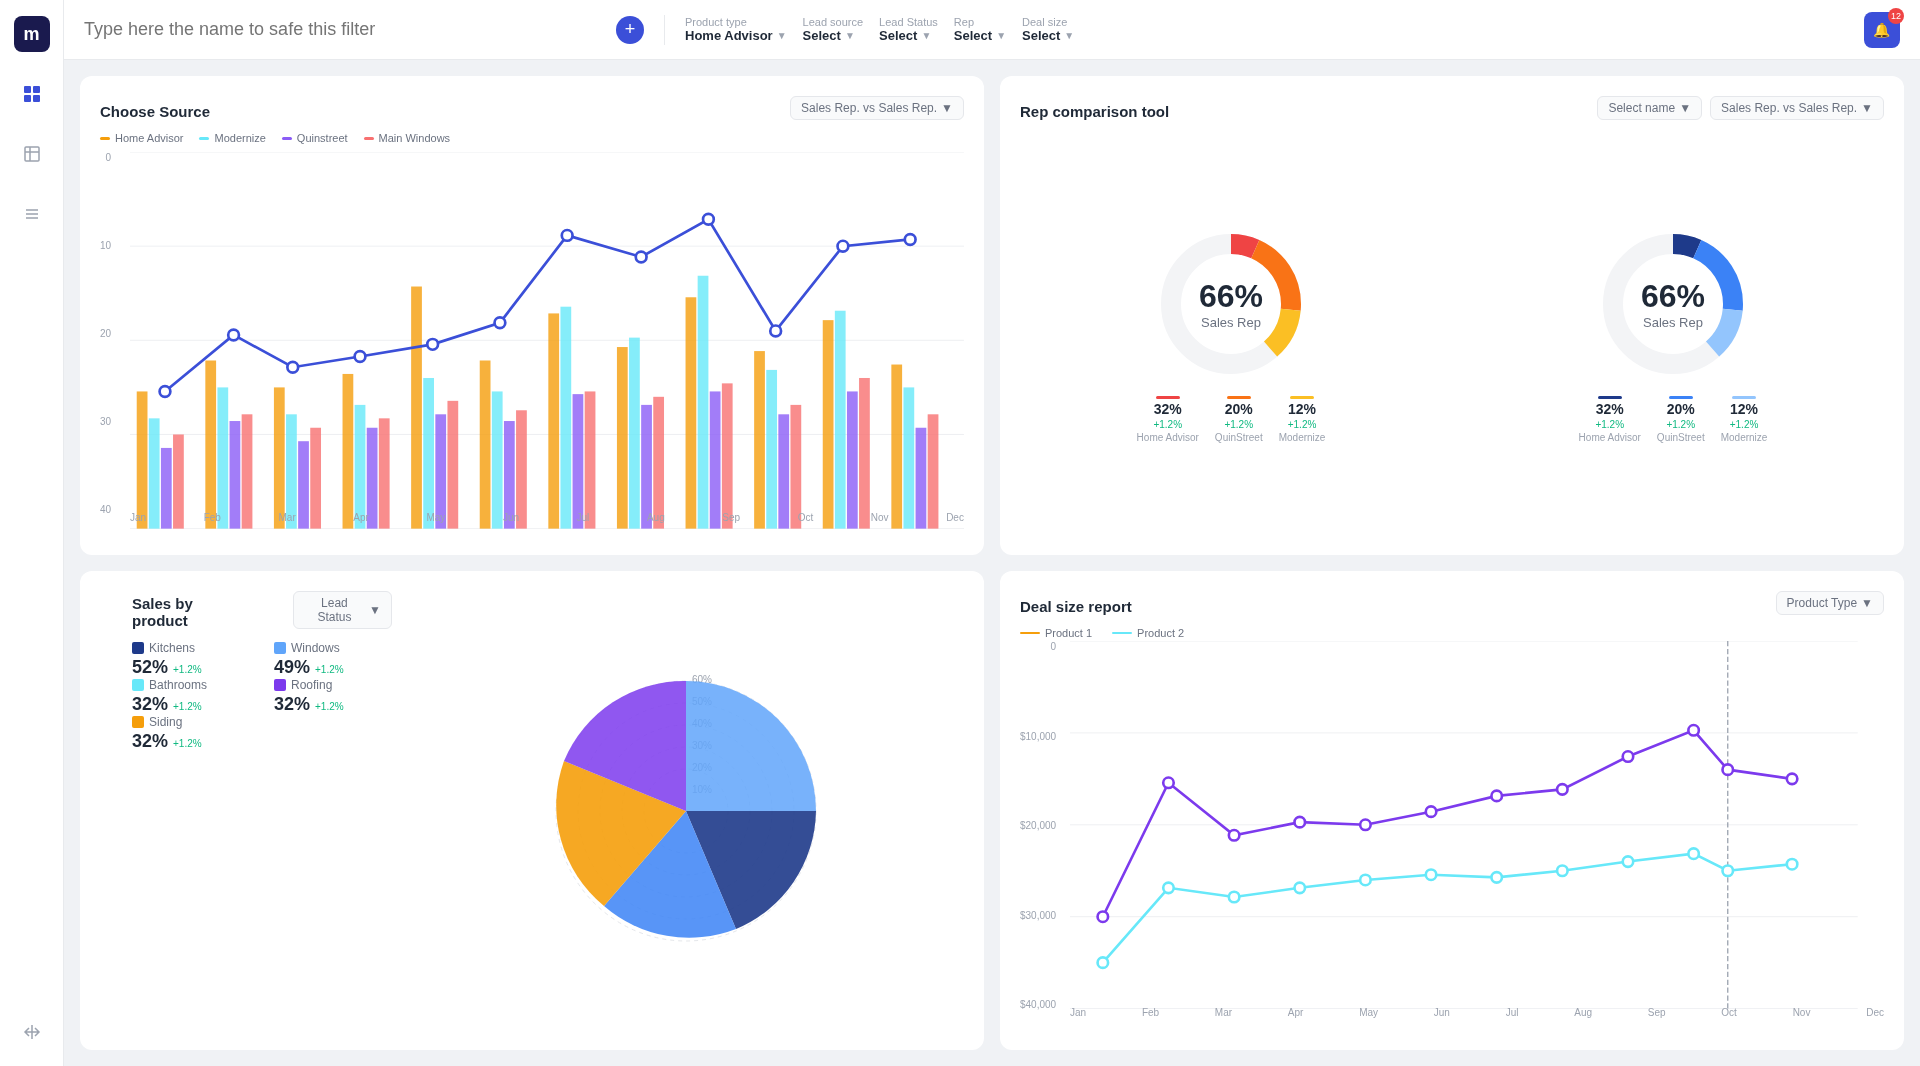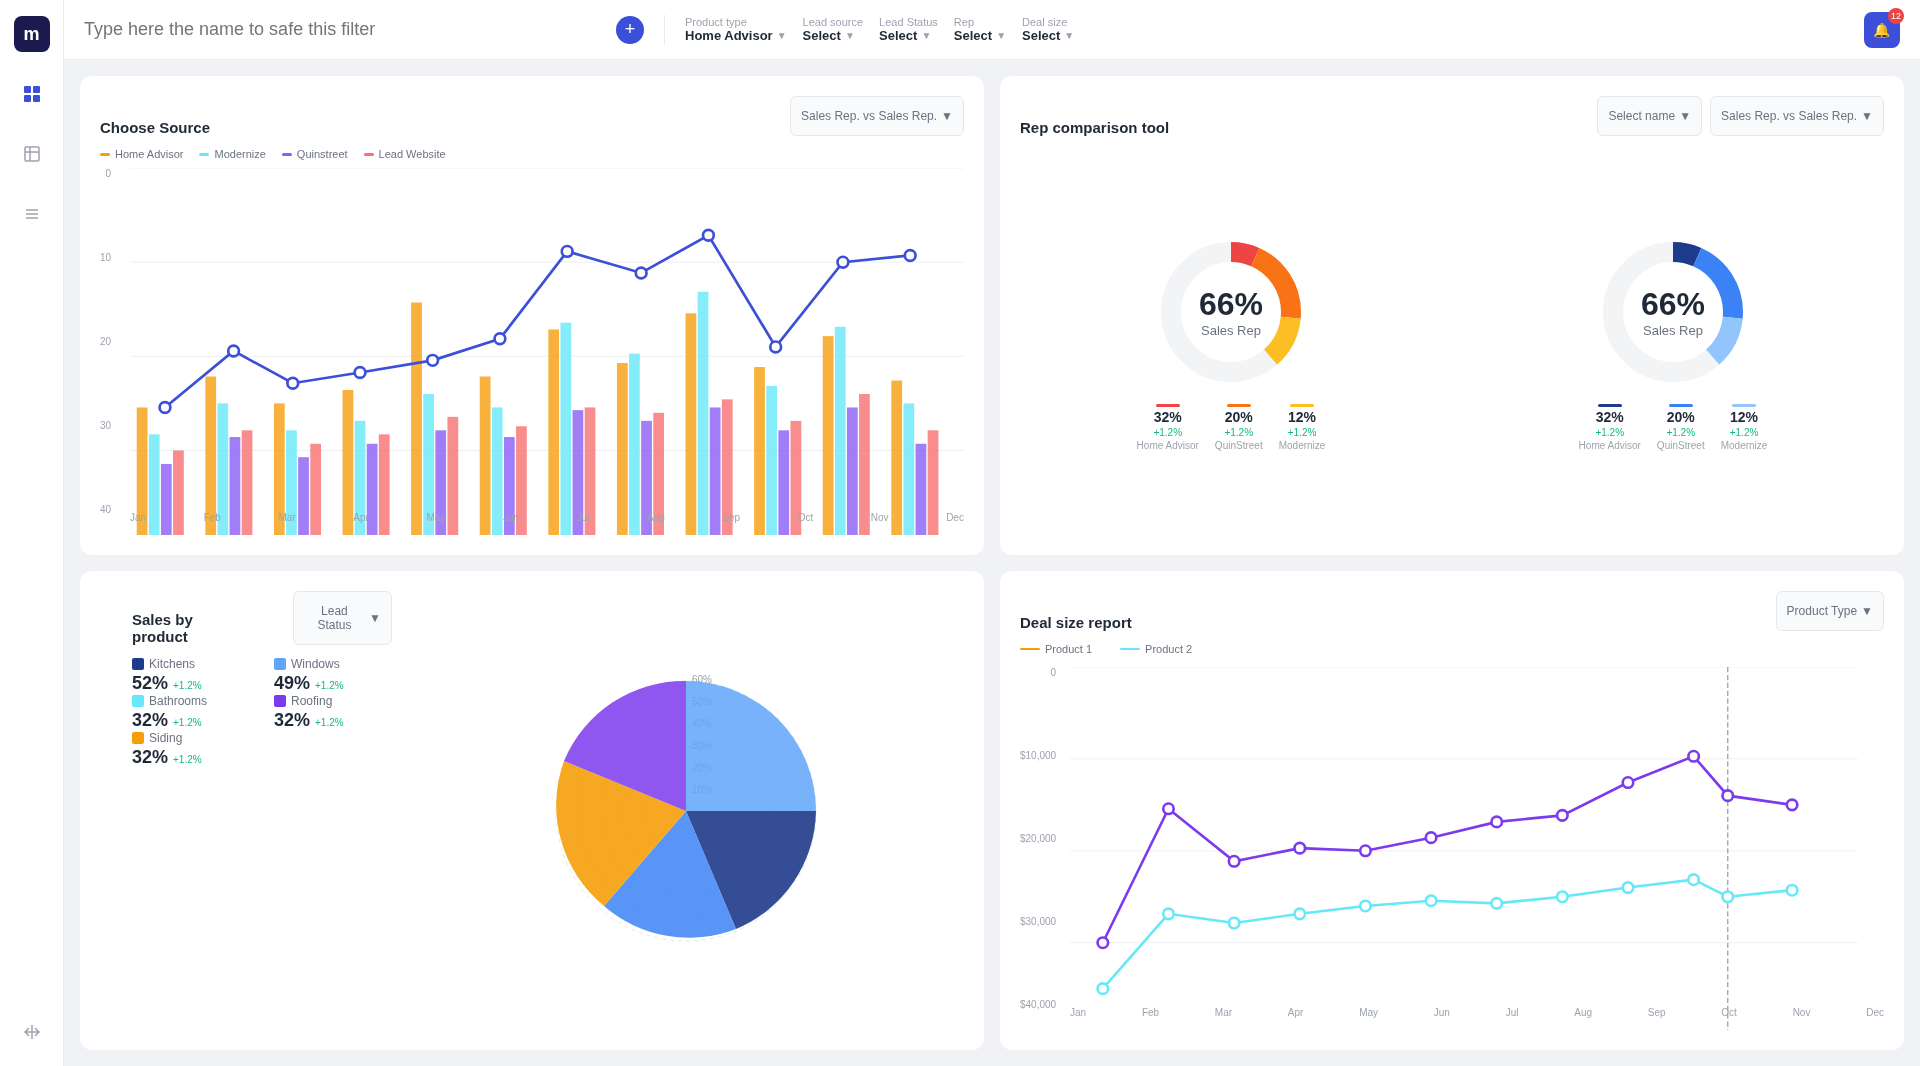--- a/index.html
+++ b/index.html
@@ -132,21 +132,21 @@
       margin-bottom: 12px;
       flex-shrink: 0;
       gap: 44px;
     }
     .card-title { font-size: 15px; font-weight: 700; color: #1f2937; }
 
     .dropdown-btn {
       display: flex; align-items: center; gap: 4px;
       font-size: 12px; color: #6b7280;
       background: #f9fafb; border: 1px solid #e5e7eb;
-      border-radius: 6px; padding: 12px 10px;
+      border-radius: 6px; padding: 4px 10px;
       cursor: pointer;
     }
 
     
     .legend {
       display: flex; gap: 16px; flex-wrap: wrap;
       margin-bottom: 8px;
       flex-shrink: 0;
     }
     .legend-item {
@@ -235,21 +235,21 @@
     .pie-area {
       flex: 1;
       display: flex;
       align-items: center;
       justify-content: center;
       position: relative;
     }
 
     
     .deal-legend {
-      display: flex; gap: 28px; margin-bottom: 12px; flex-shrink: 0;
+      display: flex; gap: 20px; margin-bottom: 2px; flex-shrink: 0;
     }
     .deal-legend-item {
       display: flex; align-items: center; gap: 5px;
       font-size: 11px; color: #6b7280;
     }
     .deal-legend-line { width: 20px; height: 2px; border-radius: 1px; }
 
     .header-right { display: flex; align-items: center; gap: 8px; }
   </style>
 </head>
@@ -348,21 +348,21 @@
         <div class="legend-item">
           <div class="legend-dot" style="background:#67e8f9"></div>
           <span>Modernize</span>
         </div>
         <div class="legend-item">
           <div class="legend-dot" style="background:#8b5cf6"></div>
           <span>Quinstreet</span>
         </div>
         <div class="legend-item">
           <div class="legend-dot" style="background:#f87171"></div>
-          <span>Lead Website</span>
+          <span>Main Windows</span>
         </div>
       </div>
       <div class="chart-area">
         <div class="y-labels">
           <span class="y-label">40</span>
           <span class="y-label">30</span>
           <span class="y-label">20</span>
           <span class="y-label">10</span>
           <span class="y-label">0</span>
         </div>

